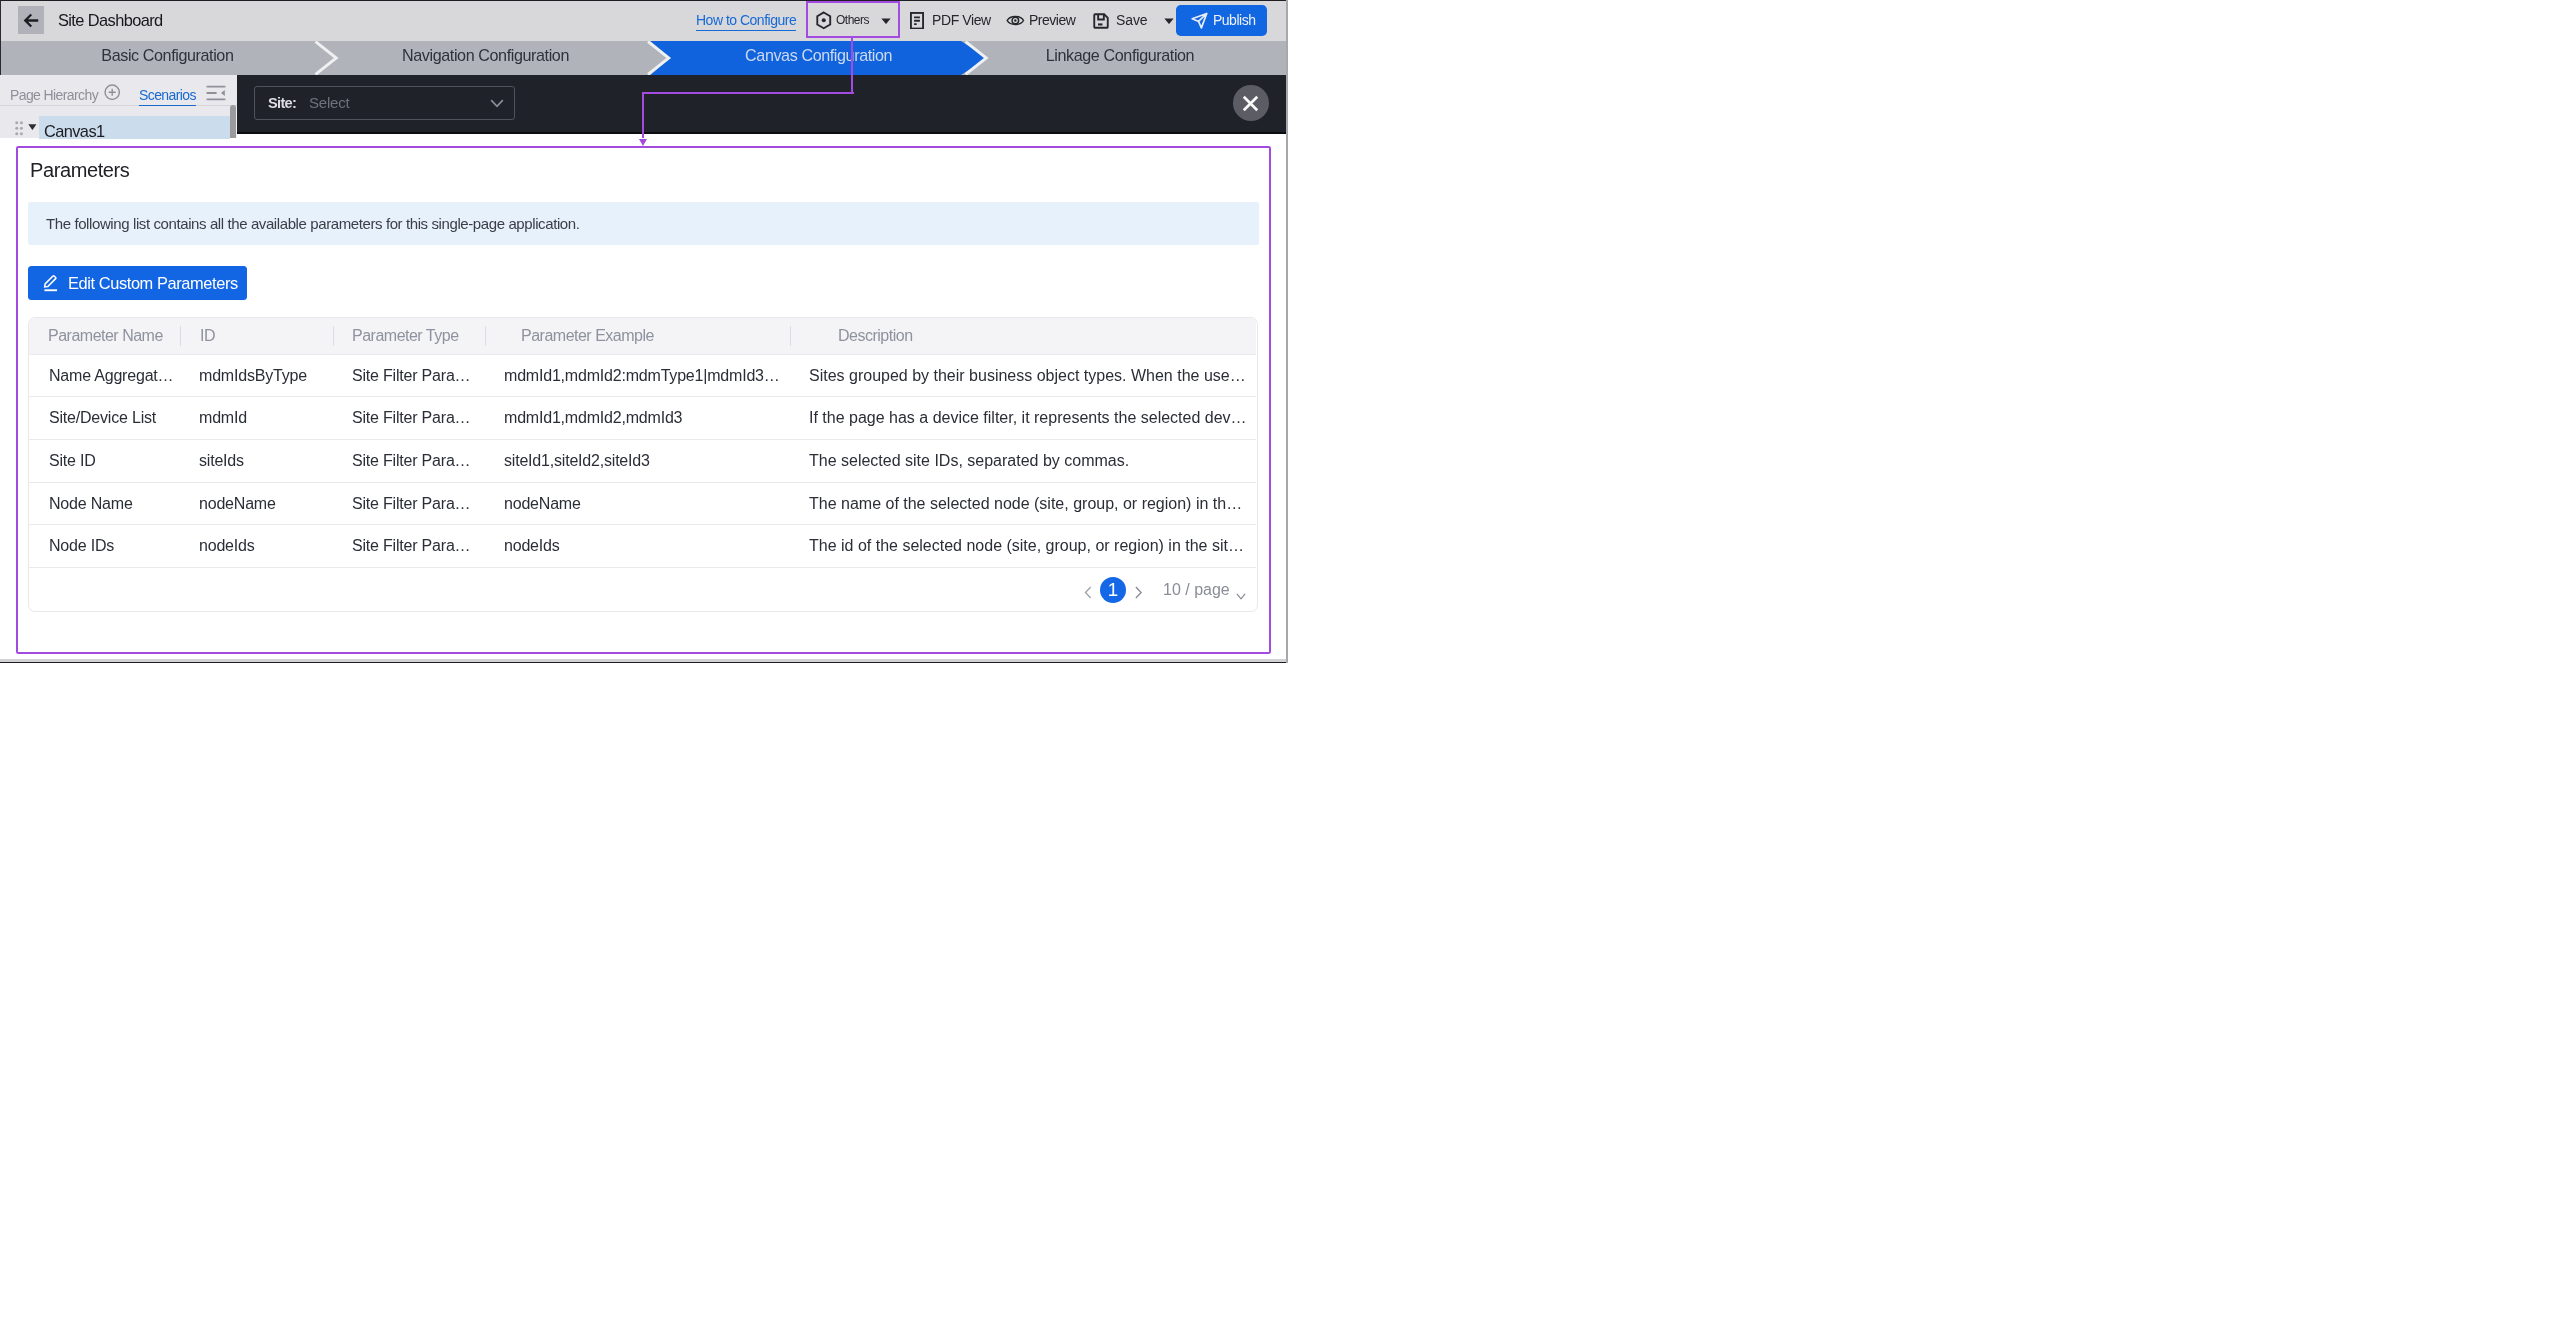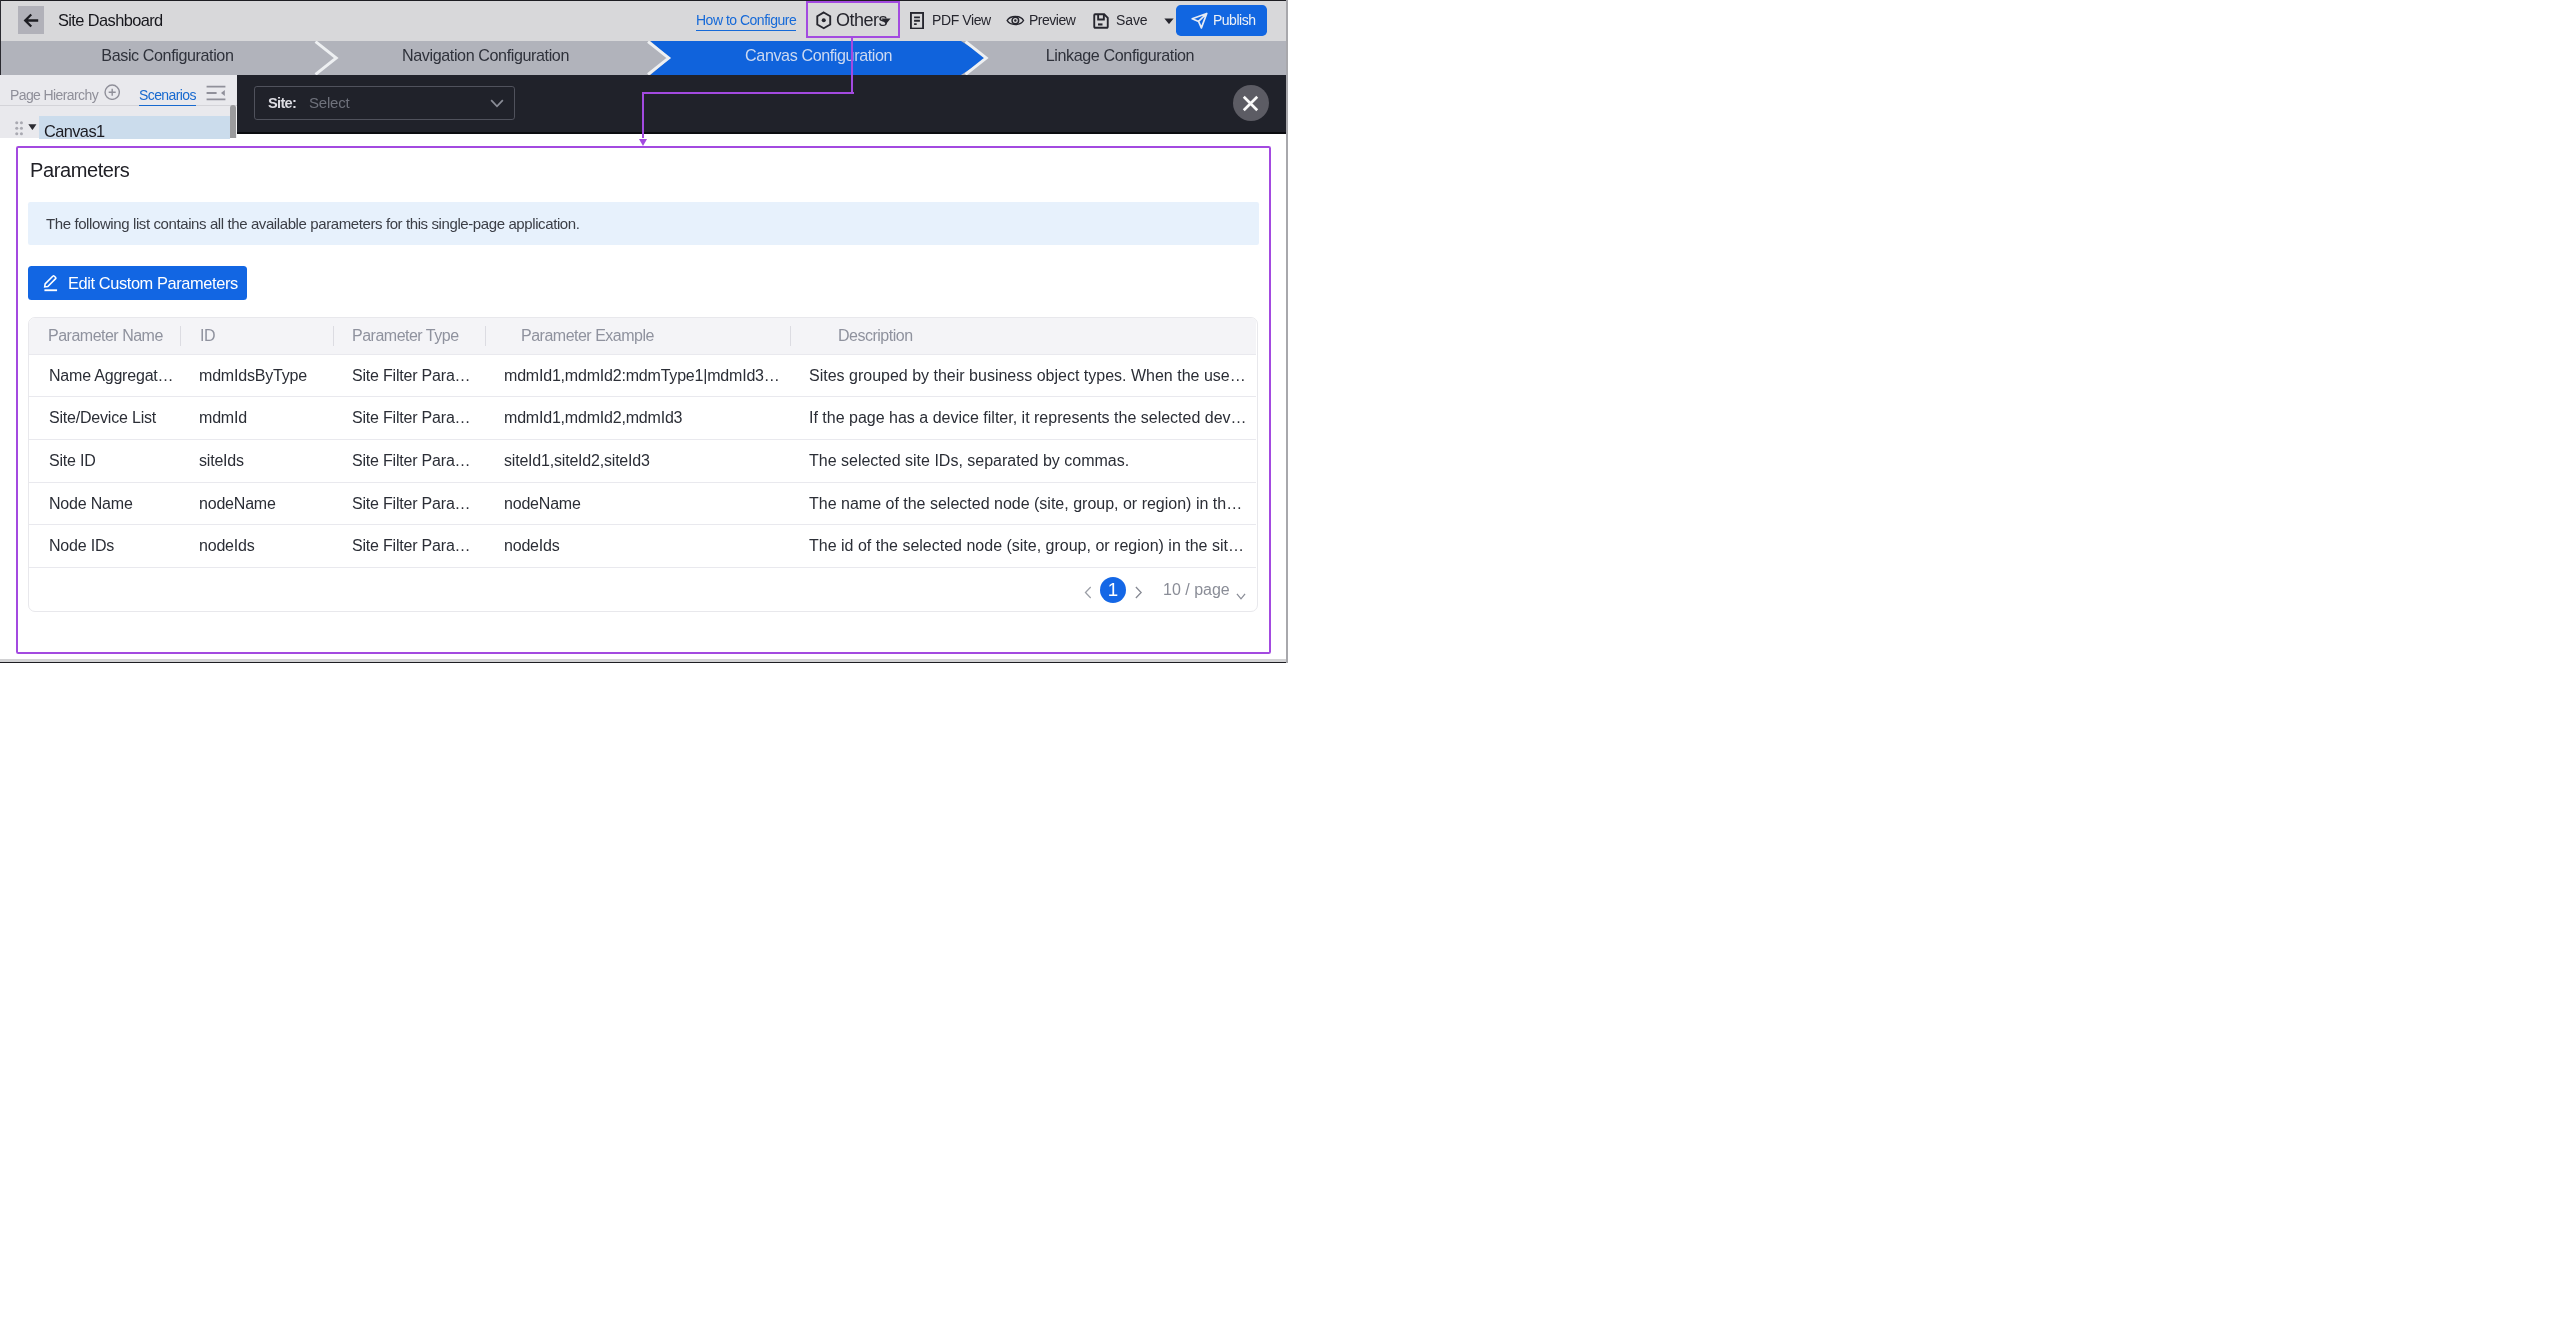--- a/index.html
+++ b/index.html
@@ -24,21 +24,21 @@
 </svg>
 <div class="abs" style="left:58px;top:0;height:41px;line-height:41px;font-size:16.4px;letter-spacing:-0.6px;color:#17171c;">Site Dashboard</div>
 
 <div class="abs" style="left:696px;top:0;height:41px;line-height:41px;font-size:14px;letter-spacing:-0.5px;color:#1569d8;">
   <span style="border-bottom:1.2px solid #1569d8;padding-bottom:1.8px;margin-top:24px;">How to Configure</span></div>
 
 <svg class="abs" style="left:815px;top:11px;" width="17.5" height="18.7" viewBox="0 0 24 26">
   <path d="M12 2 L21 7.2 V18.8 L12 24 L3 18.8 V7.2 Z" fill="none" stroke="#26262e" stroke-width="2.6"></path>
   <circle cx="12" cy="13" r="2.8" fill="#26262e"></circle>
 </svg>
-<div class="abs" style="left:836px;top:0;height:44px;line-height:41px;font-size:18px;letter-spacing:-0.5px;color:#26262e;">Others</div>
+<div class="abs" style="left:836px;top:0;height:44px;line-height:41px;font-size:12px;letter-spacing:-0.5px;color:#26262e;">Others</div>
 <svg class="abs" style="left:881px;top:17.5px;" width="10" height="6.4" viewBox="0 0 17 11">
   <path d="M0.5 1 L8.5 10.5 L16.5 1 Z" fill="#26262e"></path>
 </svg>
 
 <svg class="abs" style="left:910px;top:11.7px;" width="14" height="17.5" viewBox="0 0 24 30">
   <rect x="1.6" y="1.6" width="20.8" height="26.8" fill="none" stroke="#26262e" stroke-width="3.2"></rect>
   <path d="M7 9.2 H17 M7 15 H17 M7 20.8 H11.5" fill="none" stroke="#26262e" stroke-width="3.2"></path>
 </svg>
 <div class="abs" style="left:932px;top:0;height:52px;line-height:41px;font-size:14px;letter-spacing:-0.4px;color:#26262e;">PDF View</div>
 

